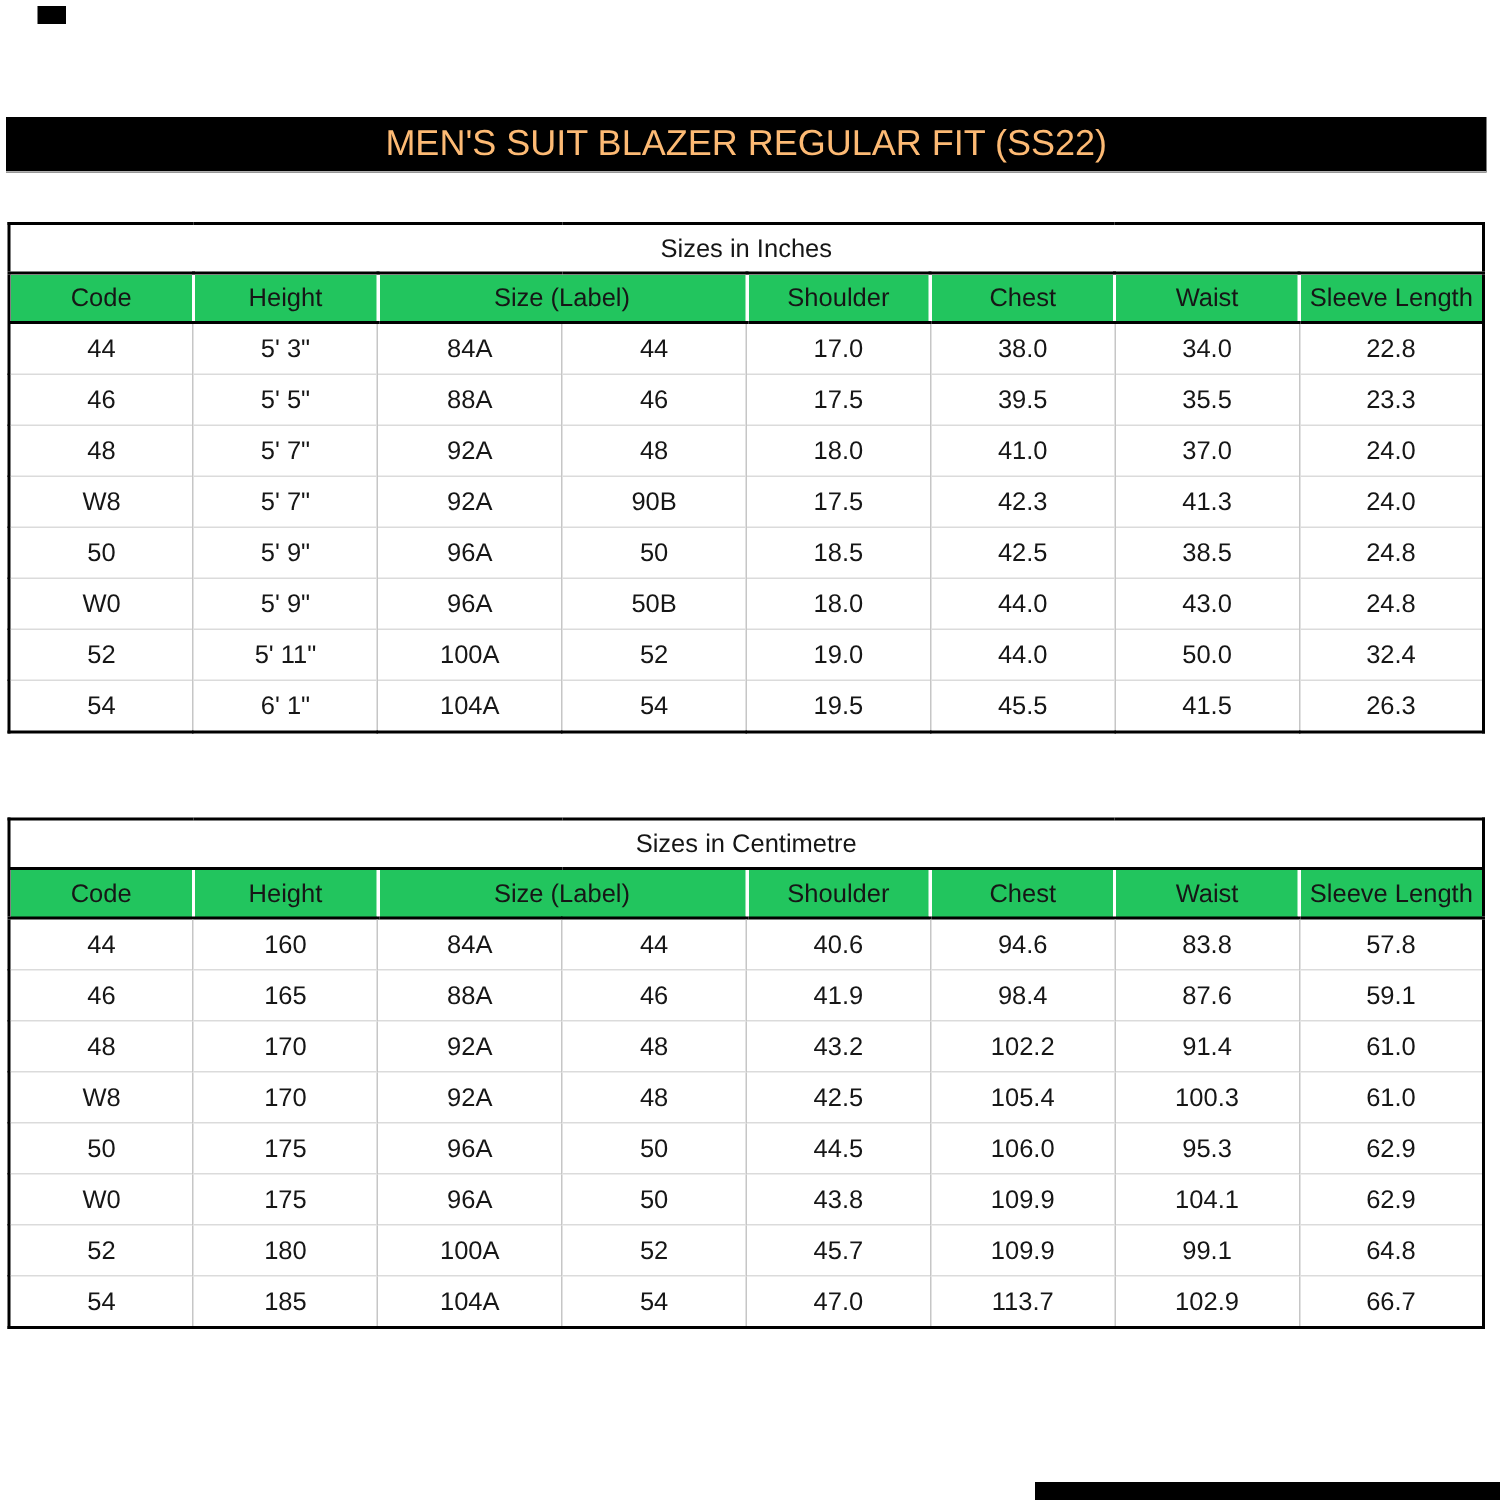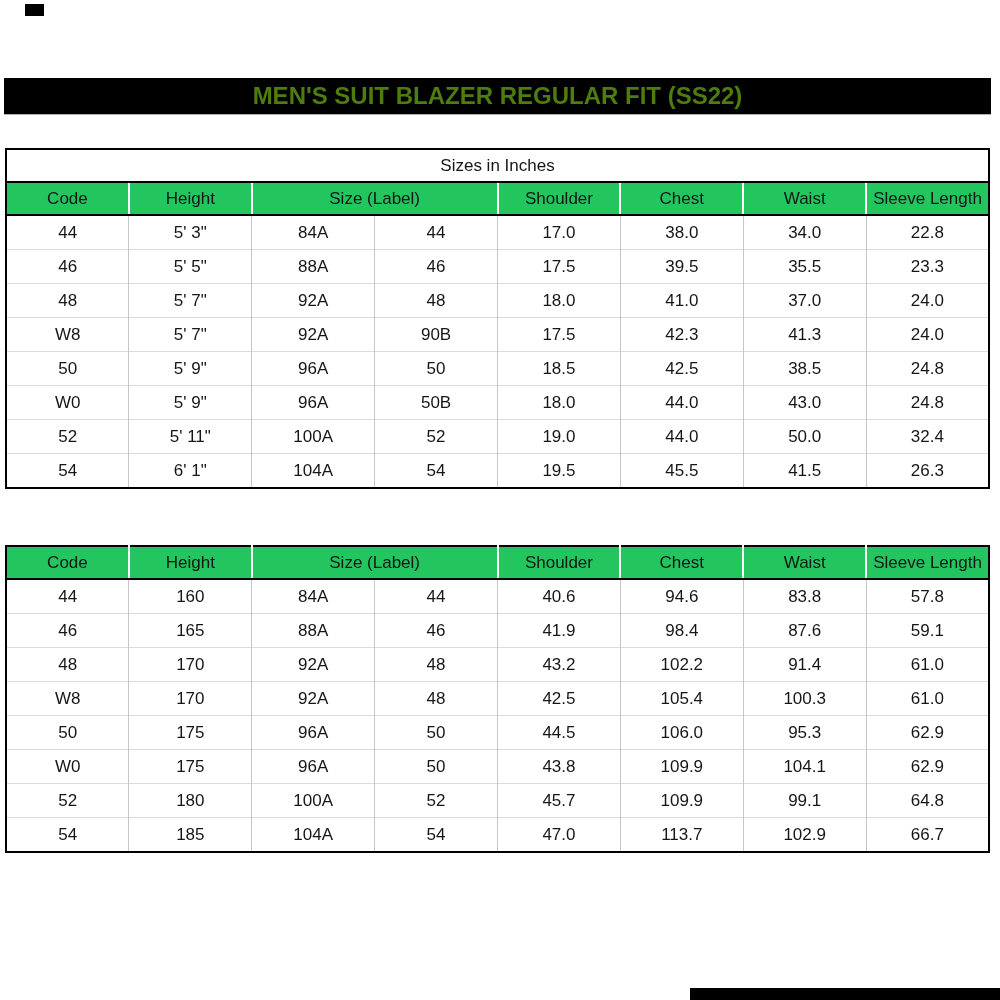--- a/index.html
+++ b/index.html
@@ -9,21 +9,21 @@
   }
   .corner-mark{position:absolute;background:#000;}
   .mark-top-left{left:25px;top:4px;width:19px;height:12px;}
   .mark-bottom-right{left:690px;top:988px;width:310px;height:12px;}
   .title-bar{
     position:absolute;left:4px;top:78px;width:987px;height:36px;
     background:#000;border-bottom:1px solid #b0b0b0;
     display:flex;align-items:center;justify-content:center;
   }
   .title-bar span{
-    color:#4d7c0f;font-weight:bold;font-size:24px;letter-spacing:0px;white-space:nowrap;
+    color:#fdba74;font-weight:normal;font-size:24px;letter-spacing:0px;white-space:nowrap;
   }
   table.size-table{
     position:absolute;left:5px;width:985px;
     border-collapse:collapse;table-layout:fixed;
     border:2px solid #000;font-size:17px;
   }
   table.t1{top:148px;}
   table.t2{top:545px;}
   .size-table td{
     text-align:center;vertical-align:middle;padding:0;
@@ -166,20 +166,23 @@
     <col style="width:12.5%">
       <col style="width:12.5%">
       <col style="width:12.5%">
       <col style="width:12.5%">
     <col style="width:12.5%">
       <col style="width:12.5%">
       <col style="width:12.5%">
       <col style="width:12.5%">
   </colgroup>
   <thead>
+    <tr>
+      <td colspan="8" class="ttl">Sizes in Centimetre</td>
+    </tr>
     <tr class="hdr">
       <td>Code</td>
       <td>Height</td>
       <td colspan="2">Size (Label)</td>
       <td>Shoulder</td>
       <td>Chest</td>
       <td>Waist</td>
       <td>Sleeve Length</td>
     </tr>
   </thead>

